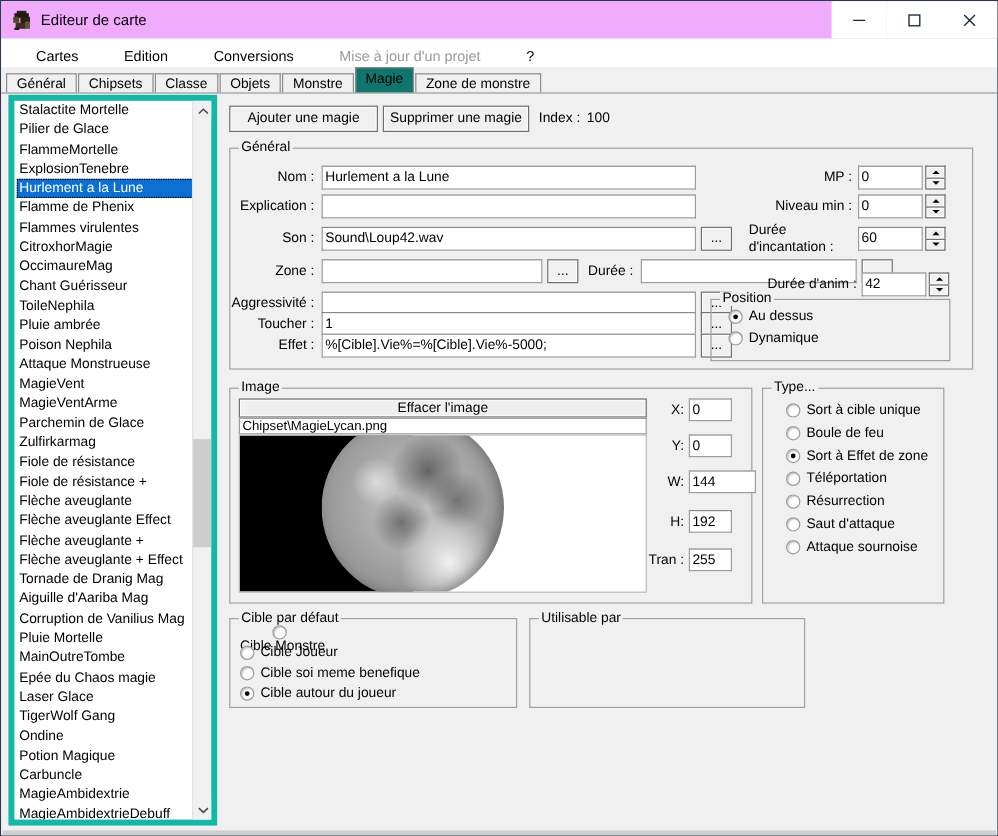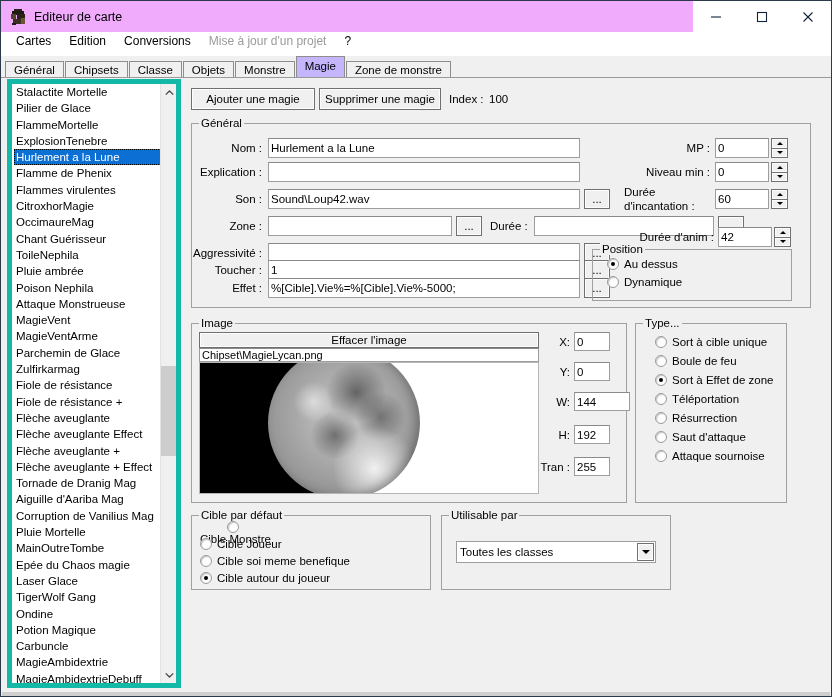--- a/index.html
+++ b/index.html
@@ -57,24 +57,25 @@
   .win-btn {
     width: 46px; height: 31px;
     display: flex; align-items: center; justify-content: center;
     background: #ffffff;
   }
   .win-btn svg { display: block; }
   
   .menubar {
     height: 24px;
     display: flex;
-    align-items: flex-start;
+    align-items: flex-end;
     background: #ffffff;
-    padding-left: 6px;
+    padding-left: 20px;
     flex: none;
+    gap: 20px;
   }
   .menuitem {
     padding: 2px 9px;
     font-size: 12px;
     color: #000;
     white-space: nowrap;
   }
   .menuitem.disabled { color: #9a9a9a; }
   
   .tabstrip {
@@ -97,21 +98,21 @@
     border-bottom: none;
     white-space: nowrap;
     box-sizing: border-box;
     position: relative;
     top: 1px;
   }
   .tab.active {
     height: 21px;
     line-height: 19px;
     top: 0;
-    background: #c4b5fd;
+    background: #0f766e;
     border-color: #8d8d8d;
     z-index: 3;
   }
   
   .main {
     flex: 1;
     position: relative;
     background: #f0f0f0;
     border-top: 1px solid #9a9a9a;
   }
@@ -606,25 +607,19 @@
           <span>Cible soi meme benefique</span>
         </div>
         <div class="radio-row" style="left:8px;top:56px;">
           <span class="radio on"></span>
           <span>Cible autour du joueur</span>
         </div>
       </div>
 
       <div class="groupbox" style="left:254px;top:437px;width:230px;height:75px;">
         <div class="gb-title">Utilisable par</div>
-        <div class="combo" style="left:14px;top:25px;width:200px;height:22px;">
-          <span>Toutes les classes</span>
-          <span class="arrowbtn">
-              <span class="tri-d"></span>
-            </span>
-        </div>
       </div>
 
     </div>
 
     <div class="statusbottom"></div>
   </div>
 </div>
 
 </body></html>

